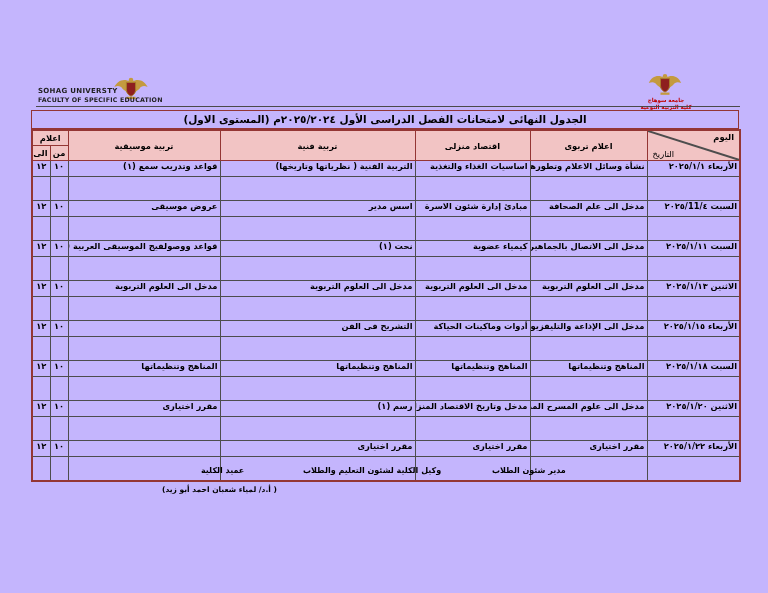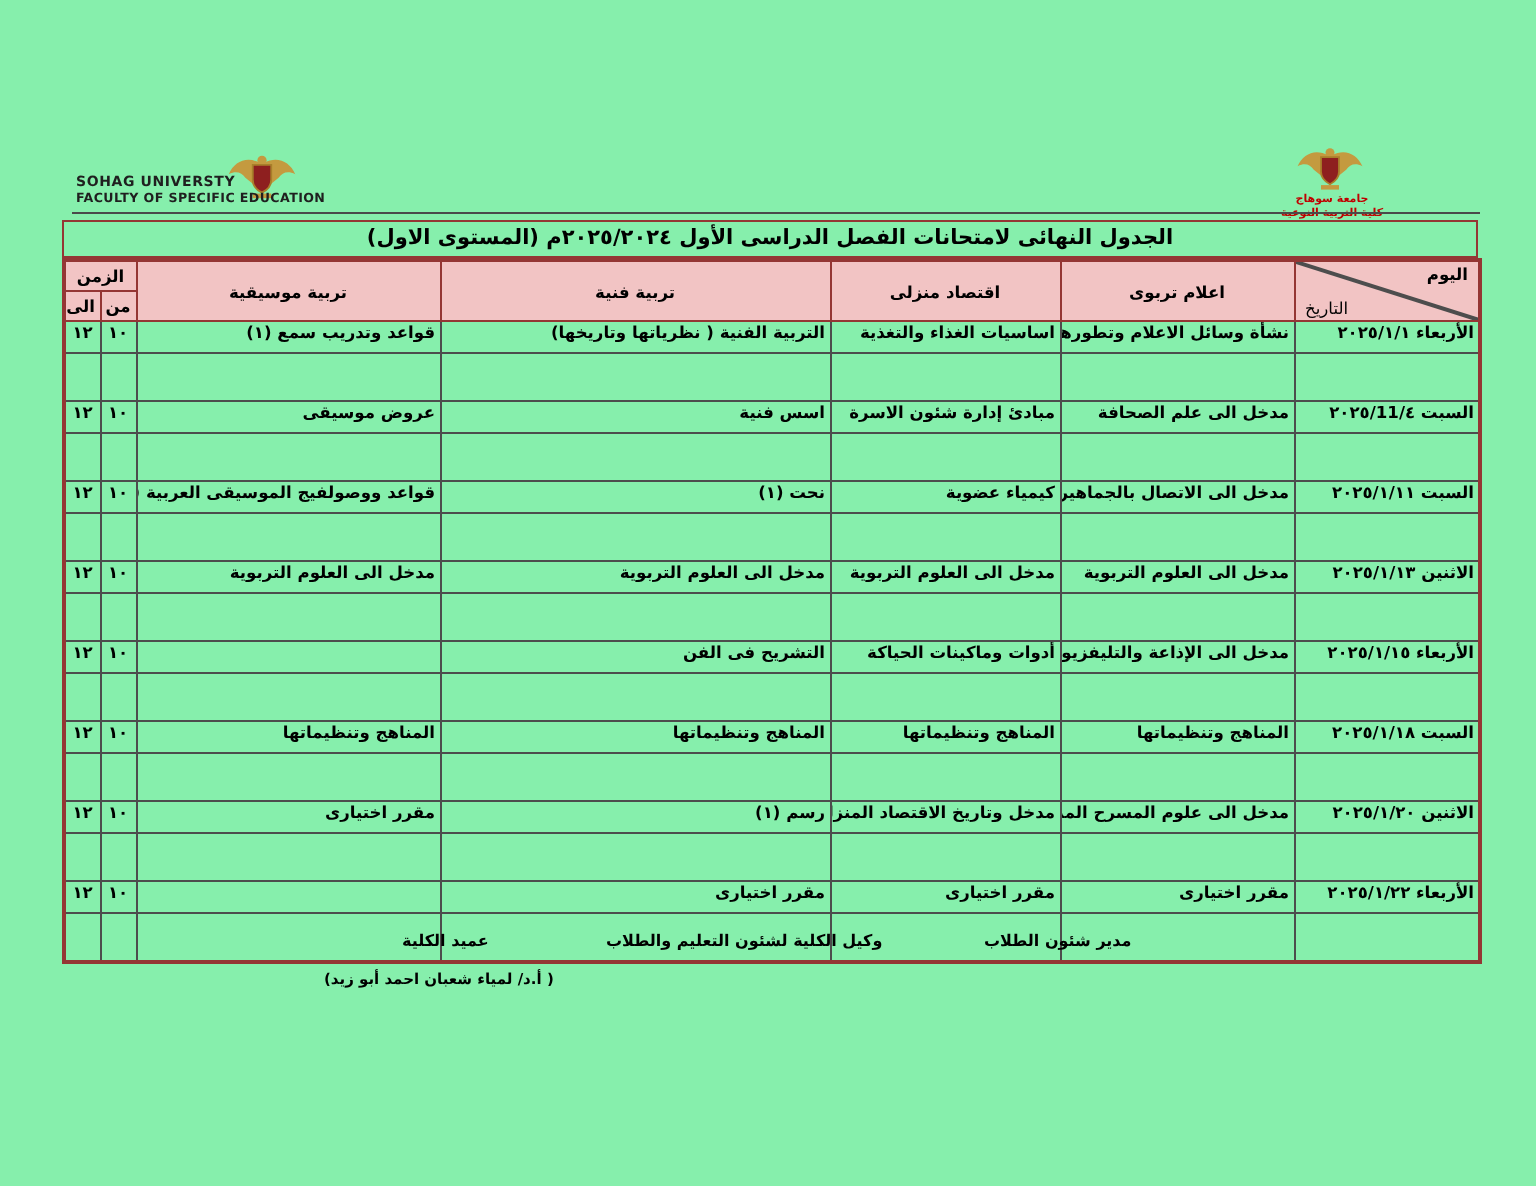--- a/index.html
+++ b/index.html
@@ -1,17 +1,17 @@
 <!DOCTYPE html>
 <html><head>
 <meta charset="utf-8">
 <style>
   html,body{margin:0;padding:0;background:#e8e8e8;}
   .page{
-    position:relative;width:768px;height:593px;background:#86efac;
+    position:relative;width:768px;height:593px;background:#c4b5fd;
     font-family:"DejaVu Sans", sans-serif;color:#000;overflow:hidden;
   }
   
   .crest{position:absolute;}
   .crest-left{left:112px;top:76px;}
   .crest-right{left:647px;top:72px;}
   .en-block{position:absolute;left:38px;top:87px;color:#1f1f1f;line-height:1.25;}
   .en-line1{font-size:7px;font-weight:bold;letter-spacing:.3px;}
   .en-line2{font-size:6.3px;font-weight:bold;letter-spacing:.2px;}
   .ar-logo-block{position:absolute;left:634px;top:97px;width:64px;text-align:center;
@@ -104,21 +104,21 @@
           <svg viewBox="0 0 100 100" preserveAspectRatio="none">
             <line x1="0" y1="0" x2="100" y2="100" stroke="#4d4d4d" stroke-width="2" vector-effect="non-scaling-stroke"></line>
           </svg>
           <span class="diag-day">اليوم</span>
           <span class="diag-date">التاريخ</span>
         </th>
         <th rowspan="2">اعلام تربوى</th>
         <th rowspan="2">اقتصاد منزلى</th>
         <th rowspan="2">تربية فنية</th>
         <th rowspan="2">تربية موسيقية</th>
-        <th colspan="2">الزمن</th>
+        <th colspan="2">اعلام</th>
       </tr>
       <tr>
         <th>من</th>
         <th>الى</th>
       </tr>
     </thead>
     <tbody>
       <tr class="row-content">
         <td class="c-date">الأربعاء ٢٠٢٥/١/١</td>
         <td class="c-subj">نشأة وسائل الاعلام وتطورها</td>
@@ -134,21 +134,21 @@
           <td></td>
         <td></td>
           <td></td>
           <td></td>
           <td></td>
       </tr>
       <tr class="row-content">
         <td class="c-date">السبت ٢٠٢٥/11/٤</td>
         <td class="c-subj">مدخل الى علم الصحافة</td>
         <td class="c-subj">مبادئ إدارة شئون الاسرة</td>
-        <td class="c-subj">اسس فنية</td>
+        <td class="c-subj">اسس مدير</td>
         <td class="c-subj">عروض موسيقى</td>
         <td class="c-time">١٠</td>
         <td class="c-time">١٢</td>
       </tr>
       <tr class="row-spacer">
         <td></td>
           <td></td>
           <td></td>
         <td></td>
           <td></td>

